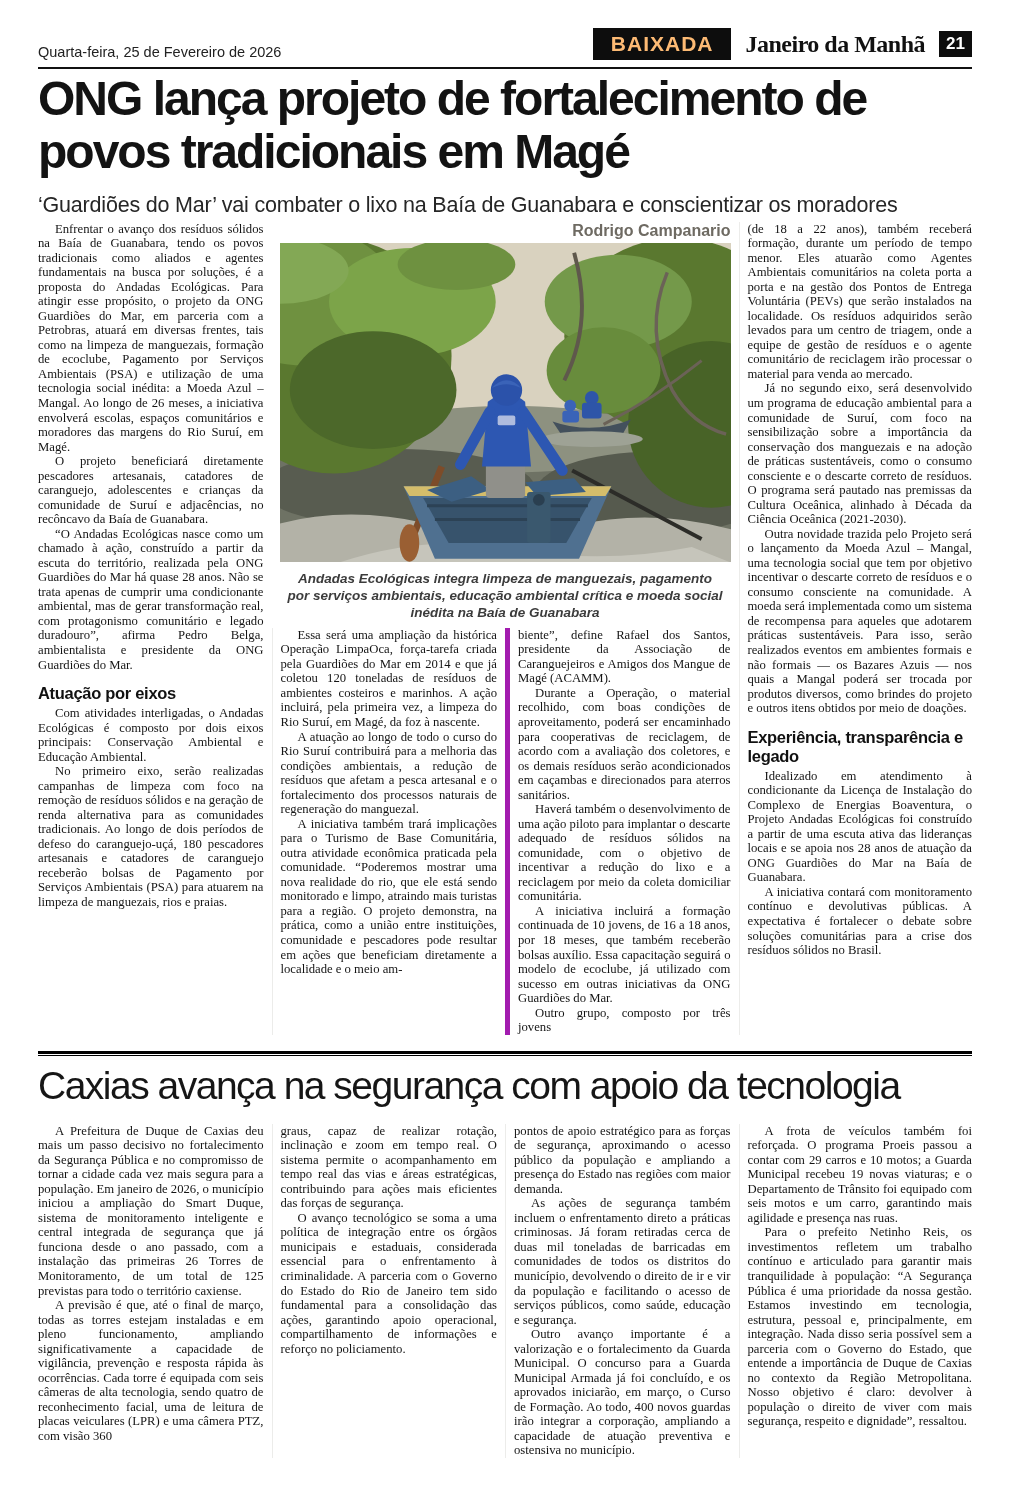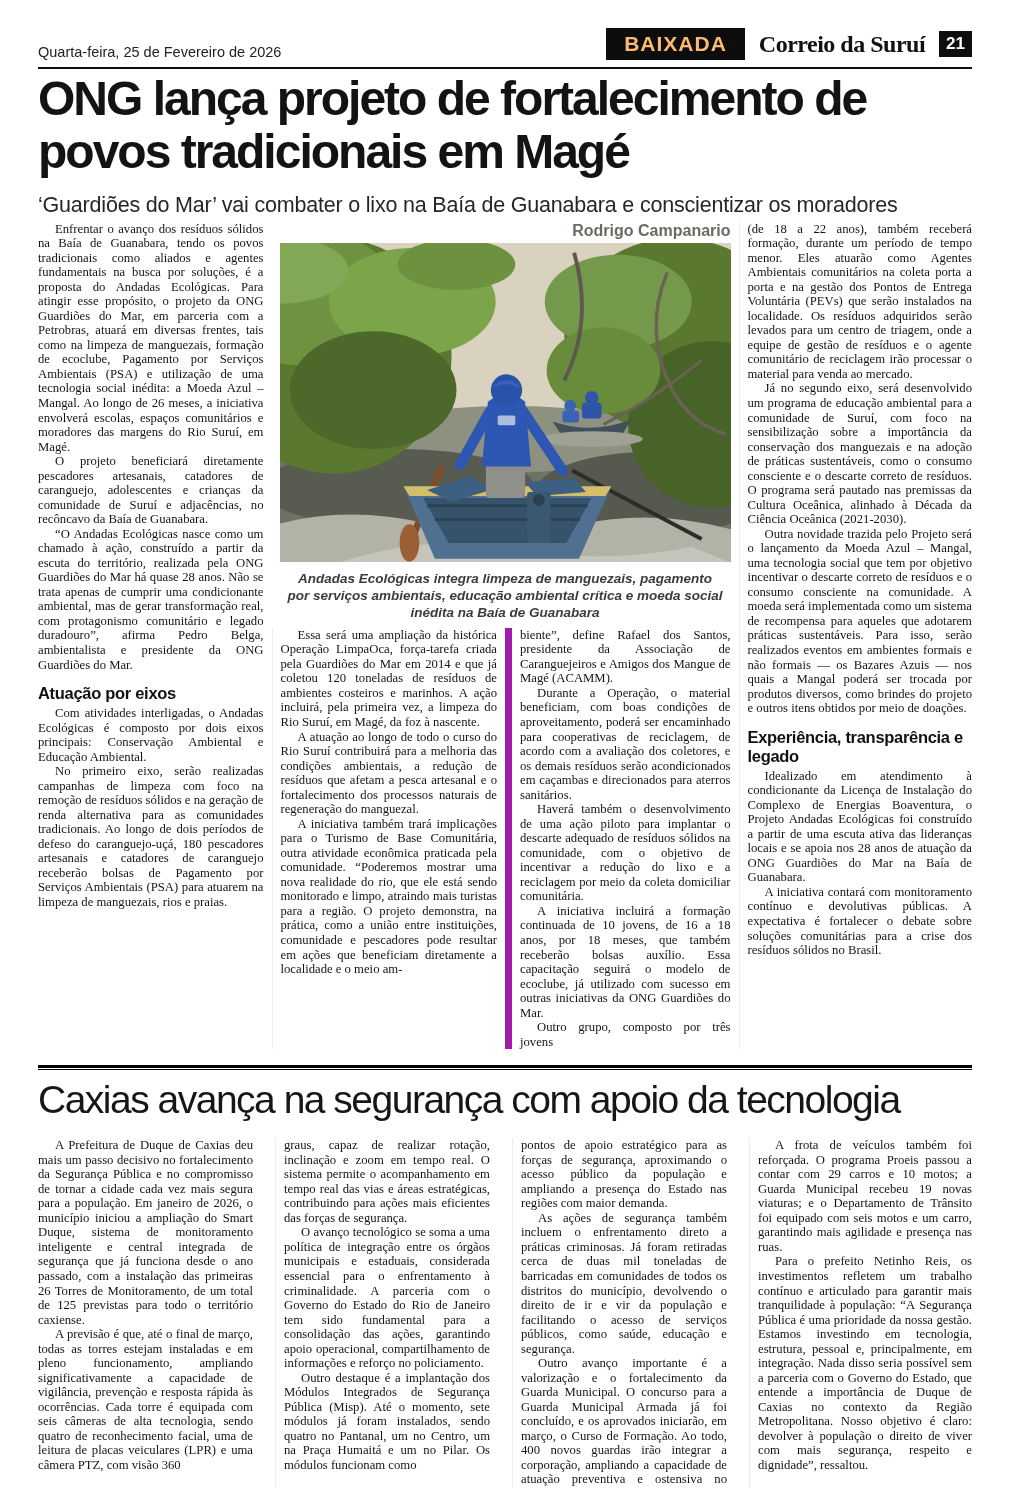--- a/index.html
+++ b/index.html
@@ -37,24 +37,24 @@
   .deck {
     font-family:"Liberation Sans", sans-serif; font-size:21.5px; font-weight:400;
     color:#262626; letter-spacing:-0.2px; margin:0 0 4px;
   }
 
   
   .a1-grid { display:grid; grid-template-columns:repeat(4,1fr); column-gap:0; margin-top:0; }
   .a1-col1 { grid-column:1; grid-row:1 / span 2; padding-right:8px; }
   .a1-photo { grid-column:2 / span 2; grid-row:1; padding:0 8px 6px; }
   .a1-col2 { grid-column:2; grid-row:2; padding:0 8px; border-left:1px solid #ececea; }
-  .a1-col3 { grid-column:3; grid-row:2; padding:0 8px; border-left:7px solid #a21caf; }
+  .a1-col3 { grid-column:3; grid-row:2; padding:0 8px; border-left:5px solid #a21caf; }
   .a1-col4 { grid-column:4; grid-row:1 / span 2; padding-left:8px; border-left:1px solid #ececea; }
 
-  .a2-grid { display:grid; grid-template-columns:repeat(4,1fr); column-gap:14px; }
+  .a2-grid { display:grid; grid-template-columns:repeat(4,1fr); column-gap:0; }
   .a2-grid > div { padding:0 8px; border-left:1px solid #ececea; }
   .a2-grid > div:first-child { border-left:none; padding-left:0; }
   .a2-grid > div:last-child { padding-right:0; }
 
   
   p.bodytext {
     margin:0; font-size:12.7px; line-height:1.145; text-align:justify;
     text-indent:17px; color:#141414;
   }
   p.bodytext.noindent { text-indent:0; }
@@ -85,21 +85,21 @@
 </style>
 </head>
 <body>
 
 <div class="page">
 
   <div class="masthead">
     <span class="masthead-date">Quarta-feira, 25 de Fevereiro de 2026</span>
     <span class="masthead-right">
       <span class="section-badge">BAIXADA</span>
-      <span class="paper-name">Correio da Suruí</span>
+      <span class="paper-name">Janeiro da Manhã</span>
       <span class="page-number">21</span>
     </span>
   </div>
 
   <h1 class="headline">ONG lança projeto de fortalecimento de povos tradicionais em Magé</h1>
   <p class="deck">‘Guardiões do Mar’ vai combater o lixo na Baía de Guanabara e conscientizar os moradores</p>
 
   <div class="a1-grid">
 
     <div class="a1-col1">
@@ -175,21 +175,21 @@
     </div>
 
     <div class="a1-col2">
       <p class="bodytext">Essa será uma ampliação da histórica Operação LimpaOca, força-tarefa criada pela Guardiões do Mar em 2014 e que já coletou 120 toneladas de resíduos de ambientes costeiros e marinhos. A ação incluirá, pela primeira vez, a limpeza do Rio Suruí, em Magé, da foz à nascente.</p>
       <p class="bodytext">A atuação ao longo de todo o curso do Rio Suruí contribuirá para a melhoria das condições ambientais, a redução de resíduos que afetam a pesca artesanal e o fortalecimento dos processos naturais de regeneração do manguezal.</p>
       <p class="bodytext">A iniciativa também trará implicações para o Turismo de Base Comunitária, outra atividade econômica praticada pela comunidade. “Poderemos mostrar uma nova realidade do rio, que ele está sendo monitorado e limpo, atraindo mais turistas para a região. O projeto demonstra, na prática, como a união entre instituições, comunidade e pescadores pode resultar em ações que beneficiam diretamente a localidade e o meio am-</p>
     </div>
 
     <div class="a1-col3">
       <p class="bodytext noindent">biente”, define Rafael dos Santos, presidente da Associação de Caranguejeiros e Amigos dos Mangue de Magé (ACAMM).</p>
-      <p class="bodytext">Durante a Operação, o material beneficiam, com boas condições de aproveitamento, poderá ser encaminhado para cooperativas de reciclagem, de acordo com a avaliação dos coletores, e os demais resíduos serão acondicionados em caçambas e direcionados para aterros sanitários.</p>
+      <p class="bodytext">Durante a Operação, o material recolhido, com boas condições de aproveitamento, poderá ser encaminhado para cooperativas de reciclagem, de acordo com a avaliação dos coletores, e os demais resíduos serão acondicionados em caçambas e direcionados para aterros sanitários.</p>
       <p class="bodytext">Haverá também o desenvolvimento de uma ação piloto para implantar o descarte adequado de resíduos sólidos na comunidade, com o objetivo de incentivar a redução do lixo e a reciclagem por meio da coleta domiciliar comunitária.</p>
       <p class="bodytext">A iniciativa incluirá a formação continuada de 10 jovens, de 16 a 18 anos, por 18 meses, que também receberão bolsas auxílio. Essa capacitação seguirá o modelo de ecoclube, já utilizado com sucesso em outras iniciativas da ONG Guardiões do Mar.</p>
       <p class="bodytext">Outro grupo, composto por três jovens</p>
     </div>
 
     <div class="a1-col4">
       <p class="bodytext noindent">(de 18 a 22 anos), também receberá formação, durante um período de tempo menor. Eles atuarão como Agentes Ambientais comunitários na coleta porta a porta e na gestão dos Pontos de Entrega Voluntária (PEVs) que serão instalados na localidade. Os resíduos adquiridos serão levados para um centro de triagem, onde a equipe de gestão de resíduos e o agente comunitário de reciclagem irão processar o material para venda ao mercado.</p>
       <p class="bodytext">Já no segundo eixo, será desenvolvido um programa de educação ambiental para a comunidade de Suruí, com foco na sensibilização sobre a importância da conservação dos manguezais e na adoção de práticas sustentáveis, como o consumo consciente e o descarte correto de resíduos. O programa será pautado nas premissas da Cultura Oceânica, alinhado à Década da Ciência Oceânica (2021-2030).</p>
       <p class="bodytext">Outra novidade trazida pelo Projeto será o lançamento da Moeda Azul – Mangal, uma tecnologia social que tem por objetivo incentivar o descarte correto de resíduos e o consumo consciente na comunidade. A moeda será implementada como um sistema de recompensa para aqueles que adotarem práticas sustentáveis. Para isso, serão realizados eventos em ambientes formais e não formais — os Bazares Azuis — nos quais a Mangal poderá ser trocada por produtos diversos, como brindes do projeto e outros itens obtidos por meio de doações.</p>
       <h3 class="subhead">Experiência, transparência e legado</h3>
@@ -203,21 +203,20 @@
   <h2 class="headline2">Caxias avança na segurança com apoio da tecnologia</h2>
 
   <div class="a2-grid">
     <div>
       <p class="bodytext">A Prefeitura de Duque de Caxias deu mais um passo decisivo no fortalecimento da Segurança Pública e no compromisso de tornar a cidade cada vez mais segura para a população. Em janeiro de 2026, o município iniciou a ampliação do Smart Duque, sistema de monitoramento inteligente e central integrada de segurança que já funciona desde o ano passado, com a instalação das primeiras 26 Torres de Monitoramento, de um total de 125 previstas para todo o território caxiense.</p>
       <p class="bodytext">A previsão é que, até o final de março, todas as torres estejam instaladas e em pleno funcionamento, ampliando significativamente a capacidade de vigilância, prevenção e resposta rápida às ocorrências. Cada torre é equipada com seis câmeras de alta tecnologia, sendo quatro de reconhecimento facial, uma de leitura de placas veiculares (LPR) e uma câmera PTZ, com visão 360</p>
     </div>
     <div>
       <p class="bodytext noindent">graus, capaz de realizar rotação, inclinação e zoom em tempo real. O sistema permite o acompanhamento em tempo real das vias e áreas estratégicas, contribuindo para ações mais eficientes das forças de segurança.</p>
       <p class="bodytext">O avanço tecnológico se soma a uma política de integração entre os órgãos municipais e estaduais, considerada essencial para o enfrentamento à criminalidade. A parceria com o Governo do Estado do Rio de Janeiro tem sido fundamental para a consolidação das ações, garantindo apoio operacional, compartilhamento de informações e reforço no policiamento.</p>
-      <p class="bodytext">Outro destaque é a implantação dos Módulos Integrados de Segurança Pública (Misp). Até o momento, sete módulos já foram instalados, sendo quatro no Pantanal, um no Centro, um na Praça Humaitá e um no Pilar. Os módulos funcionam como</p>
     </div>
     <div>
       <p class="bodytext noindent">pontos de apoio estratégico para as forças de segurança, aproximando o acesso público da população e ampliando a presença do Estado nas regiões com maior demanda.</p>
       <p class="bodytext">As ações de segurança também incluem o enfrentamento direto a práticas criminosas. Já foram retiradas cerca de duas mil toneladas de barricadas em comunidades de todos os distritos do município, devolvendo o direito de ir e vir da população e facilitando o acesso de serviços públicos, como saúde, educação e segurança.</p>
       <p class="bodytext">Outro avanço importante é a valorização e o fortalecimento da Guarda Municipal. O concurso para a Guarda Municipal Armada já foi concluído, e os aprovados iniciarão, em março, o Curso de Formação. Ao todo, 400 novos guardas irão integrar a corporação, ampliando a capacidade de atuação preventiva e ostensiva no município.</p>
     </div>
     <div>
       <p class="bodytext">A frota de veículos também foi reforçada. O programa Proeis passou a contar com 29 carros e 10 motos; a Guarda Municipal recebeu 19 novas viaturas; e o Departamento de Trânsito foi equipado com seis motos e um carro, garantindo mais agilidade e presença nas ruas.</p>
       <p class="bodytext">Para o prefeito Netinho Reis, os investimentos refletem um trabalho contínuo e articulado para garantir mais tranquilidade à população: “A Segurança Pública é uma prioridade da nossa gestão. Estamos investindo em tecnologia, estrutura, pessoal e, principalmente, em integração. Nada disso seria possível sem a parceria com o Governo do Estado, que entende a importância de Duque de Caxias no contexto da Região Metropolitana. Nosso objetivo é claro: devolver à população o direito de viver com mais segurança, respeito e dignidade”, ressaltou.</p>
     </div>

